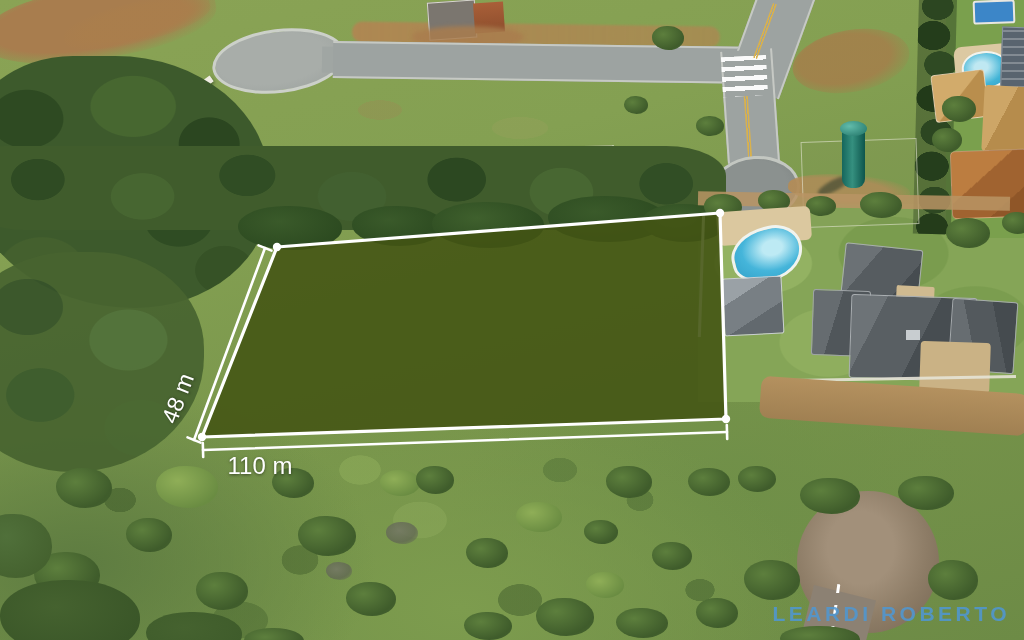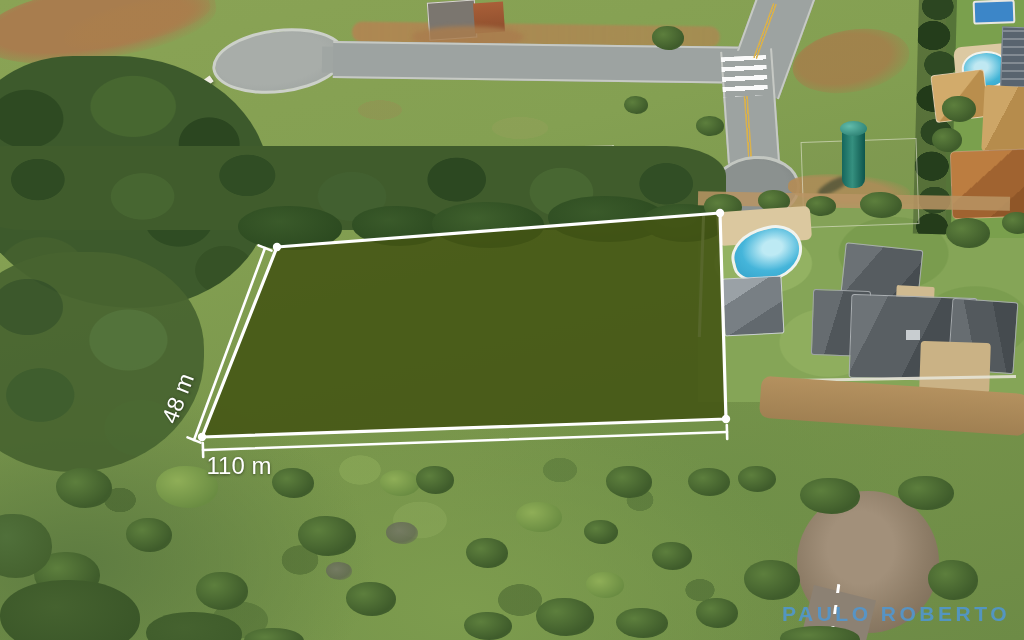--- a/index.html
+++ b/index.html
@@ -199,20 +199,20 @@
     <g stroke="#ffffff" stroke-width="2.6" stroke-linecap="round">
       <line x1="265" y1="248" x2="194" y2="440"></line>
       <line x1="258.5" y1="245.4" x2="271.5" y2="250.6"></line>
       <line x1="187.5" y1="437.4" x2="200.5" y2="442.6"></line>
       <line x1="203" y1="450" x2="727" y2="432"></line>
       <line x1="202.8" y1="443" x2="203.2" y2="457"></line>
       <line x1="726.8" y1="425" x2="727.2" y2="439"></line>
     </g>
   </svg>
 
-  <div class="lbl" style="left:192px;top:452px;width:94px;text-align:center;font-size:24px;">110 m</div>
+  <div class="lbl" style="left:213px;top:452px;width:94px;text-align:center;font-size:24px;">110 m</div>
   <div class="lbl" style="left:138px;top:385px;width:80px;text-align:center;font-size:23px;transform:rotate(-69deg);">48 m</div>
 
   <div id="brand">
-    <div class="brand-top" style="color: rgb(80, 151, 209);">PAULO ROBERTO</div>
+    <div class="brand-top" style="color: rgb(80, 151, 209);">LEARDI ROBERTO</div>
   </div>
 
 </div>
 
 </body></html>

